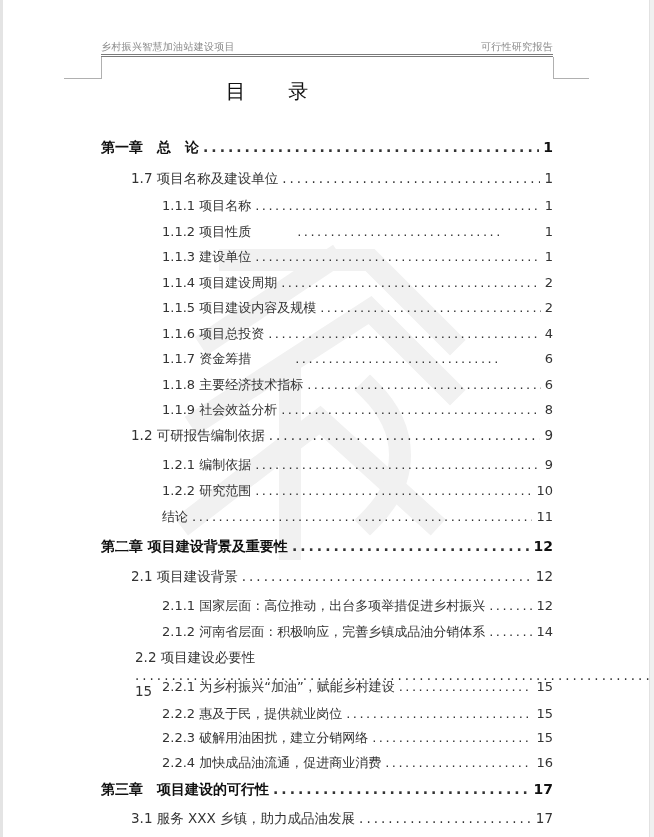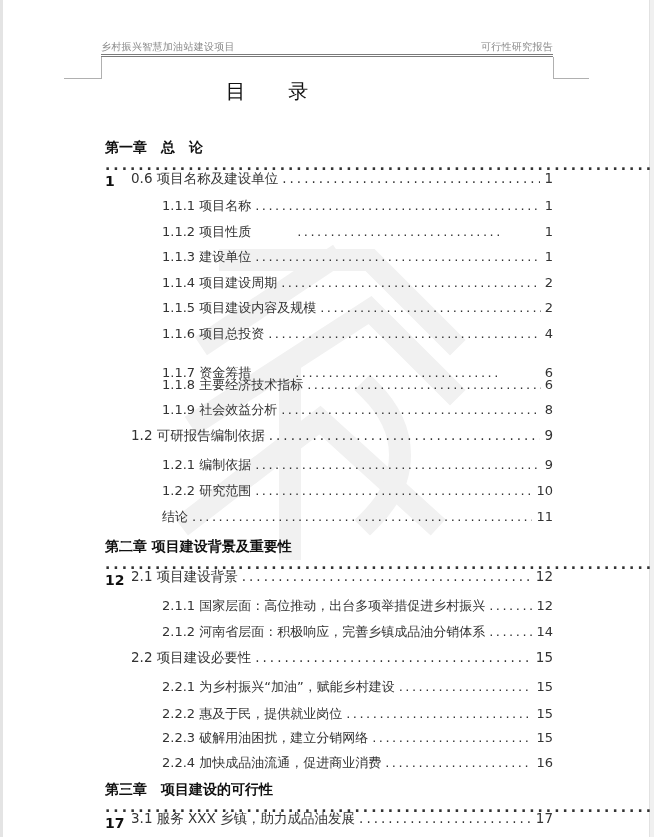--- a/index.html
+++ b/index.html
@@ -17,21 +17,21 @@
   .crop-v { position: absolute; width: 1px; background: #b0b0b0; }
   .crop-h { position: absolute; height: 1px; background: #b0b0b0; }
   .title { position: absolute; left: 0; width: 534px; top: 78px; text-align: center; font-family: "DejaVu Serif", "Liberation Serif", serif; font-size: 20px; color: #111; letter-spacing: 18px; padding-left: 18px; box-sizing: border-box; }
   .watermark { position: absolute; left: 170px; top: 220px; width: 320px; height: 340px; pointer-events: none; }
   .toc { position: absolute; left: 0; top: 0; width: 654px; }
   .entry { position: absolute; display: flex; align-items: baseline; color: #222; white-space: nowrap; }
   .entry .label { flex: 0 0 auto; }
   .entry .dots { flex: 1 1 auto; overflow: hidden; margin: 0 4px; letter-spacing: 2px; color: #333; }
   .entry .dots::before { content: "......................................................................................................................................................................"; }
   .entry .page { flex: 0 0 auto; }
-  .lvl1 { left: 101px; width: 452px; font-size: 14px; font-weight: bold; color: #111; flex-direction: column; }
+  .lvl1 { left: 101px; width: 452px; font-size: 14px; font-weight: bold; color: #111; }
   .lvl1 .dots { letter-spacing: 3px; font-weight: bold; }
   .lvl2 { left: 131px; width: 422px; font-size: 13.5px; color: #333; }
   .lvl2 .dots { letter-spacing: 3px; }
   .lvl3 { left: 162px; width: 391px; font-size: 13px; color: #333; }
   .lvl3 .dots { letter-spacing: 2.5px; }
 </style>
 </head>
 <body>
 
 <div class="edge-left"></div>
@@ -59,21 +59,21 @@
 
 <div class="title">目 录</div>
 
 <div class="toc">
   <div class="entry lvl1" style="top:139px;">
     <span class="label">第一章　总　论</span>
       <span class="dots"></span>
       <span class="page">1</span>
   </div>
   <div class="entry lvl2" style="top:170px;">
-    <span class="label">0.6 项目名称及建设单位</span>
+    <span class="label">1.7 项目名称及建设单位</span>
       <span class="dots"></span>
       <span class="page">1</span>
   </div>
   <div class="entry lvl3" style="top:197px;">
     <span class="label">1.1.1 项目名称</span>
       <span class="dots"></span>
       <span class="page">1</span>
   </div>
   <div class="entry lvl3" style="top:223px;gap:42px;">
     <span class="label">1.1.2 项目性质</span>
@@ -93,21 +93,21 @@
   <div class="entry lvl3" style="top:299px;">
     <span class="label">1.1.5 项目建设内容及规模</span>
       <span class="dots"></span>
       <span class="page">2</span>
   </div>
   <div class="entry lvl3" style="top:325px;">
     <span class="label">1.1.6 项目总投资</span>
       <span class="dots"></span>
       <span class="page">4</span>
   </div>
-  <div class="entry lvl3" style="top:364px;gap:40px;">
+  <div class="entry lvl3" style="top:350px;gap:40px;">
     <span class="label">1.1.7 资金筹措</span>
       <span class="dots"></span>
       <span class="page">6</span>
   </div>
   <div class="entry lvl3" style="top:376px;">
     <span class="label">1.1.8 主要经济技术指标</span>
       <span class="dots"></span>
       <span class="page">6</span>
   </div>
   <div class="entry lvl3" style="top:401px;">
@@ -148,21 +148,21 @@
   <div class="entry lvl3" style="top:597px;">
     <span class="label">2.1.1 国家层面：高位推动，出台多项举措促进乡村振兴</span>
       <span class="dots"></span>
       <span class="page">12</span>
   </div>
   <div class="entry lvl3" style="top:623px;">
     <span class="label">2.1.2 河南省层面：积极响应，完善乡镇成品油分销体系</span>
       <span class="dots"></span>
       <span class="page">14</span>
   </div>
-  <div class="entry lvl2" style="top:649px;">
+  <div class="entry lvl2" style="top:649px;flex-direction:column;">
     <span class="label">2.2 项目建设必要性</span>
       <span class="dots"></span>
       <span class="page">15</span>
   </div>
   <div class="entry lvl3" style="top:678px;">
     <span class="label">2.2.1 为乡村振兴“加油”，赋能乡村建设</span>
       <span class="dots"></span>
       <span class="page">15</span>
   </div>
   <div class="entry lvl3" style="top:705px;">

